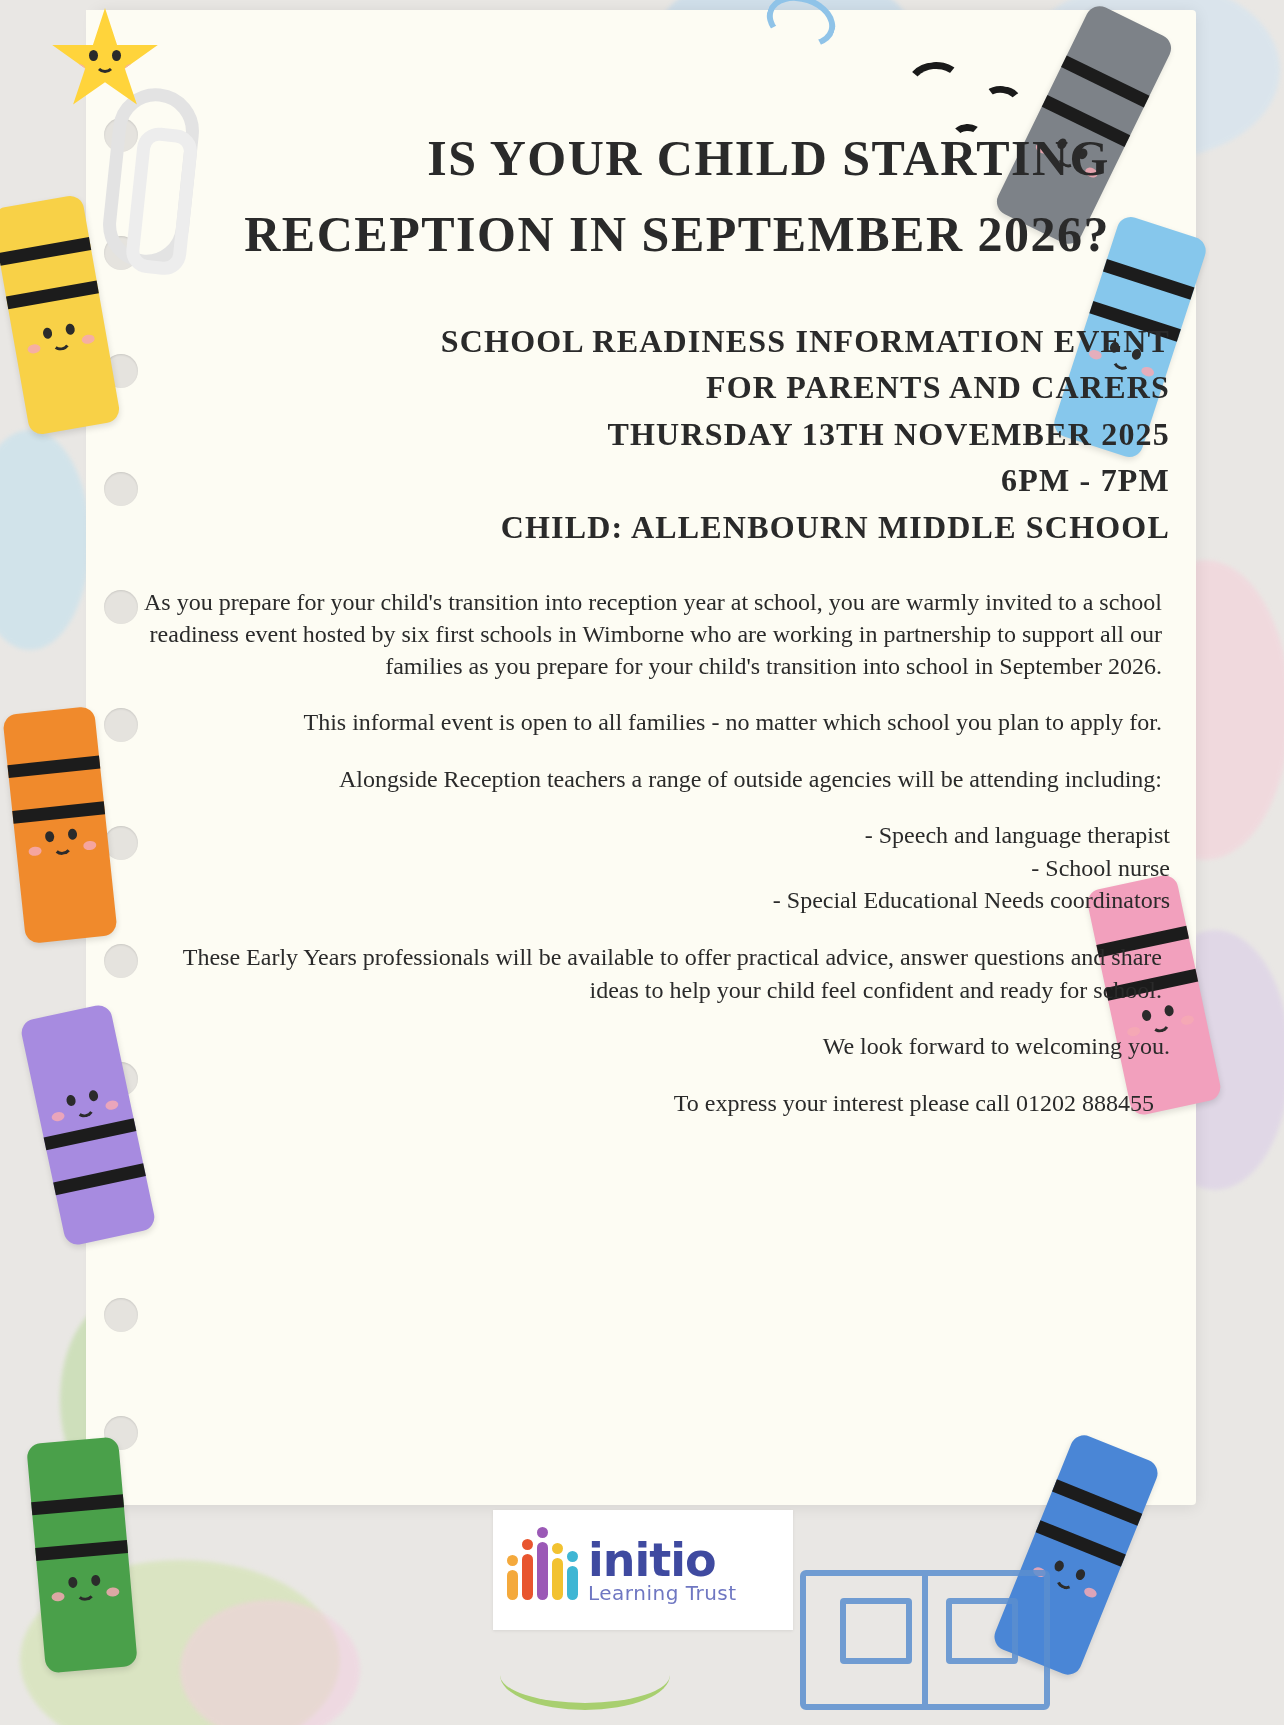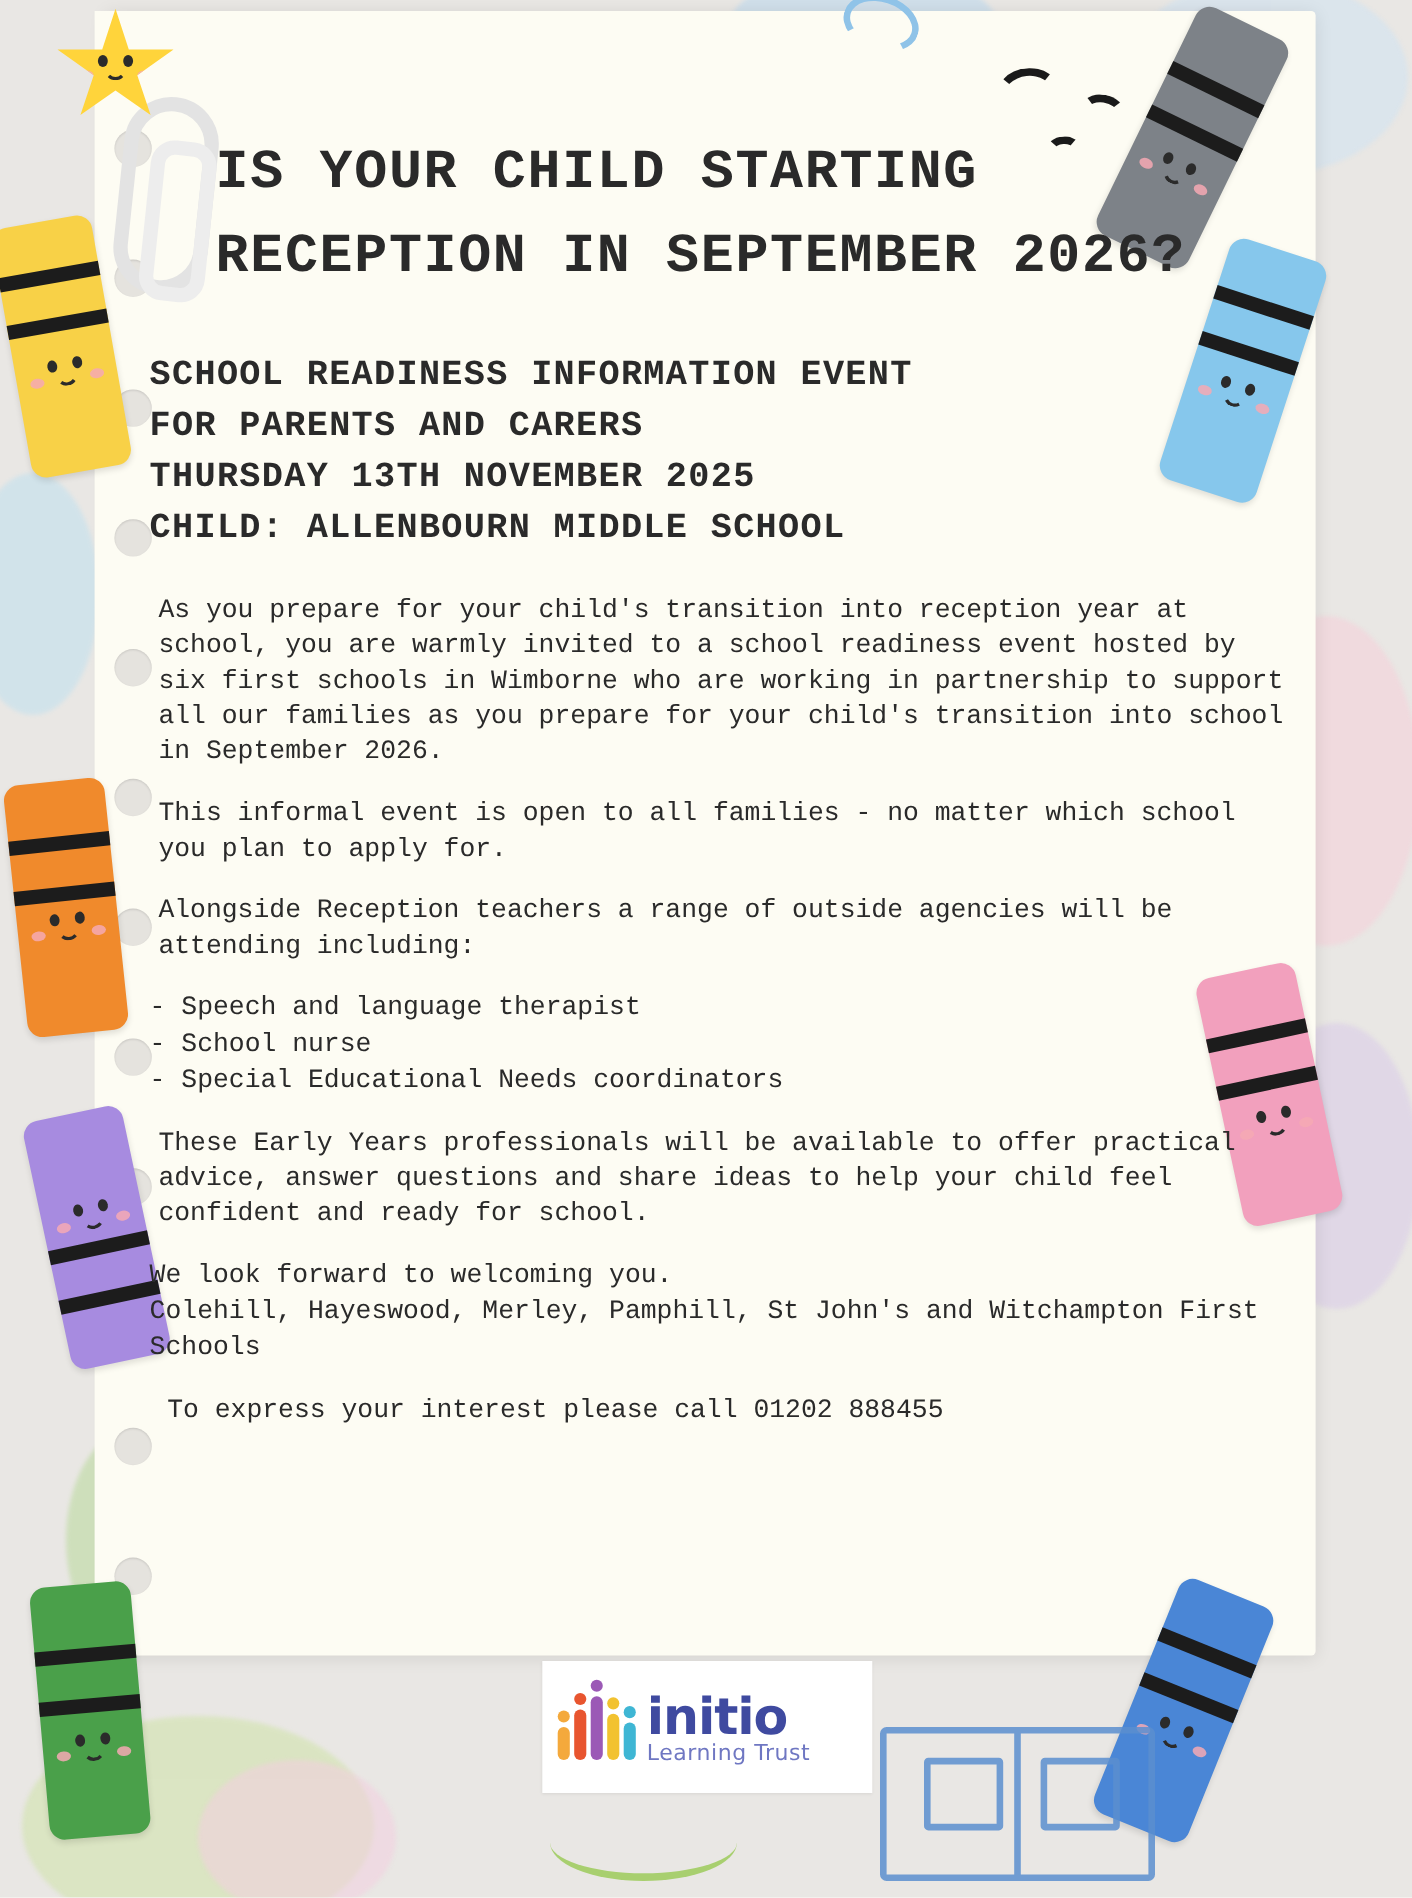--- a/index.html
+++ b/index.html
@@ -141,25 +141,25 @@
   .book-sketch::before { left: 34px; }
   .book-sketch::after  { left: 140px; }
   .book-spine {
     position: absolute; left: 50%; top: -6px; bottom: -6px; width: 6px;
     background: #5b8fd0; transform: translateX(-50%);
   }
 
   
   .content {
     position: absolute;
-    left: 136px; top: 120px;
+    left: 120px; top: 120px;
     width: 1050px;
-    text-align: left;
+    text-align: right;
     color: #2a2a2a;
-    font-family: Liberation Mono, monospace;
+    font-family: Liberation Serif, serif;
   }
   .headline {
     font-size: 50px;
     line-height: 1.52;
     font-weight: 700;
     letter-spacing: 1.5px;
     margin: 0 0 46px 0;
     padding: 0 60px;
   }
   .subhead {
@@ -348,38 +348,38 @@
   </div>
 
   <div class="content">
 
     <h1 class="headline">IS YOUR CHILD STARTING RECEPTION IN SEPTEMBER 2026?</h1>
 
     <div class="subhead">
       <div>SCHOOL READINESS INFORMATION EVENT</div>
       <div>FOR PARENTS AND CARERS</div>
       <div>THURSDAY 13TH NOVEMBER 2025</div>
+      <div>6PM - 7PM</div>
       <div>CHILD: ALLENBOURN MIDDLE SCHOOL</div>
     </div>
 
     <p class="body-block">As you prepare for your child's transition into reception year at school, you are warmly invited to a school readiness event hosted by six first schools in Wimborne who are working in partnership to support all our families as you prepare for your child's transition into school in September 2026.</p>
     <p class="body-block">This informal event is open to all families - no matter which school you plan to apply for.</p>
     <p class="body-block">Alongside Reception teachers a range of outside agencies will be attending including:</p>
 
     <div class="list-block">
       <div>- Speech and language therapist</div>
       <div>- School nurse</div>
       <div>- Special Educational Needs coordinators</div>
     </div>
 
     <p class="body-block">These Early Years professionals will be available to offer practical advice, answer questions and share ideas to help your child feel confident and ready for school.</p>
 
     <div class="signoff">
       <div>We look forward to welcoming you.</div>
-      <div>Colehill, Hayeswood, Merley, Pamphill, St John's and Witchampton First Schools</div>
     </div>
 
     <p class="phone">To express your interest please call 01202 888455</p>
   </div>
 
   <div class="logo-box">
     <div class="logo-mark">
       <div class="logo-bar" style="height:30px; background:#f4a93c;"></div>
       <div class="logo-bar" style="height:46px; background:#e8552f;"></div>
       <div class="logo-bar" style="height:58px; background:#9b59b6;"></div>

